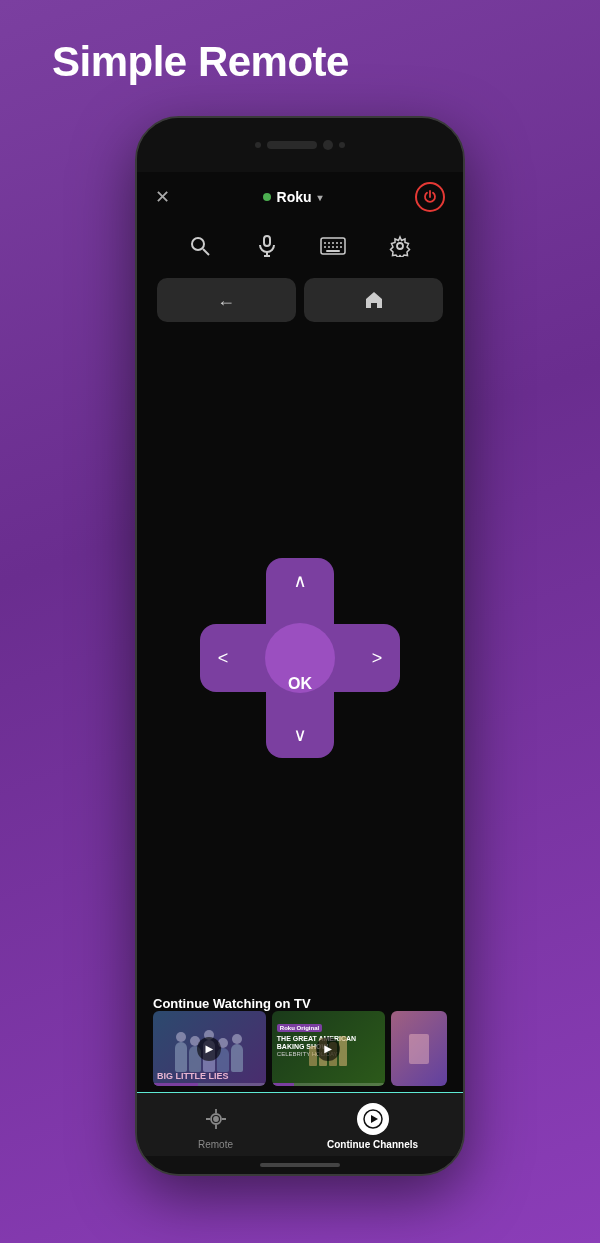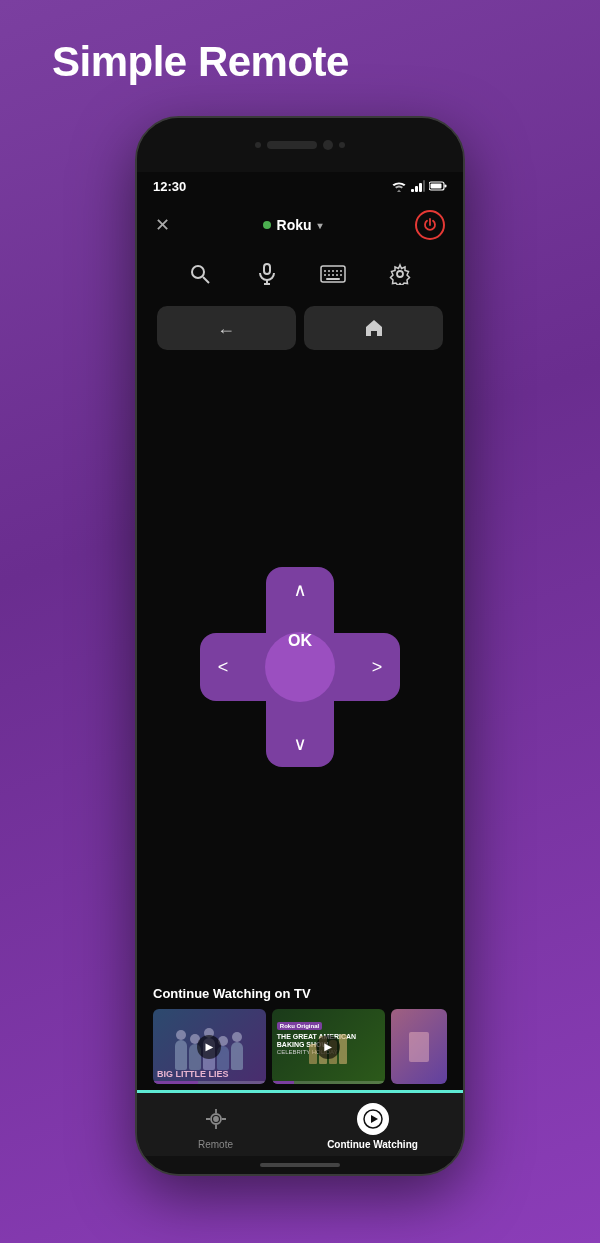--- a/index.html
+++ b/index.html
@@ -221,21 +221,21 @@
     .dpad-center {
       position: absolute;
       top: 50%;
       left: 50%;
       transform: translate(-50%, -50%);
       width: 70px;
       height: 70px;
       border-radius: 50%;
       background: #9b4fc0;
       display: flex;
-      align-items: flex-start;
+      align-items: flex-end;
       justify-content: center;
       color: #fff;
       font-size: 16px;
       font-weight: 700;
       z-index: 10;
     }
     .dpad-arrow {
       position: absolute;
       color: #fff;
       font-size: 20px;
@@ -275,21 +275,20 @@
     }
     
     .cw-section {
       padding: 10px 16px 6px 16px;
       background: #0a0a0a;
     }
     .cw-title {
       color: #fff;
       font-size: 13px;
       font-weight: 700;
-      margin-bottom: 8px;
     }
     .cw-thumbnails {
       display: flex;
       gap: 6px;
       overflow: hidden;
     }
     .thumbnail {
       flex: 1;
       height: 75px;
       border-radius: 6px;
@@ -387,21 +386,21 @@
       border-radius: 50%;
       background: #a0a0c0;
     }
     
     .bottom-nav {
       display: flex;
       align-items: center;
       justify-content: space-around;
       background: #1a1a1a;
       padding: 10px 12px 6px 0;
-      border-top: 3px solid #5eead4;
+      border-top: 1px solid #5eead4;
       flex-shrink: 0;
     }
     .nav-item {
       display: flex;
       flex-direction: column;
       align-items: center;
       gap: 4px;
       flex: 1;
     }
     .nav-item-icon {
@@ -453,44 +452,20 @@
 
   <div class="phone-top-bezel">
     <div class="camera-dots">
       <div class="dot-small"></div>
       <div class="dot-speaker"></div>
       <div class="dot-camera"></div>
       <div class="dot-small"></div>
     </div>
   </div>
 
-  <div class="status-bar">
-    <span class="status-time">12:30</span>
-    <div class="status-icons">
-
-      <svg width="16" height="12" viewBox="0 0 16 12" fill="white">
-        <path d="M8 9.5 L10 12 L8 12 L6 12 Z" opacity="0.5"></path>
-        <path d="M4 7 Q8 4 12 7 L10.5 8.5 Q8 6.5 5.5 8.5 Z" opacity="0.7"></path>
-        <path d="M1.5 4.5 Q8 0.5 14.5 4.5 L13 6 Q8 2.5 3 6 Z"></path>
-      </svg>
-
-      <svg width="14" height="12" viewBox="0 0 14 12" fill="white">
-        <rect x="0" y="9" width="3" height="3" rx="1"></rect>
-        <rect x="4" y="6" width="3" height="6" rx="1"></rect>
-        <rect x="8" y="3" width="3" height="9" rx="1"></rect>
-        <rect x="12" y="0" width="2" height="12" rx="1" opacity="0.3"></rect>
-      </svg>
-
-      <svg width="18" height="10" viewBox="0 0 18 10" fill="white">
-        <rect x="0" y="1" width="15" height="8" rx="2" stroke="white" stroke-width="1.2" fill="none"></rect>
-        <rect x="15.5" y="3.5" width="2" height="3" rx="1" fill="white"></rect>
-        <rect x="1.5" y="2.5" width="11" height="5" rx="1" fill="white"></rect>
-      </svg>
-    </div>
-  </div>
 
   <div class="app-content">
 
     <div class="header-row">
       <span class="close-btn">✕</span>
       <div class="device-indicator">
         <span class="green-dot"></span>
         <span>Roku</span>
         <span class="chevron-down">▾</span>
       </div>
@@ -645,21 +620,21 @@
     </div>
 
 
     <div class="nav-item">
       <div class="nav-item-icon active">
         <svg width="20" height="20" viewBox="0 0 20 20" fill="none">
           <circle cx="10" cy="10" r="9" stroke="#111" stroke-width="1.5"></circle>
           <polygon points="8,6 8,14 15,10" fill="#111"></polygon>
         </svg>
       </div>
-      <span class="nav-item-label active">Continue Watching</span>
+      <span class="nav-item-label active">Continue Channels</span>
     </div>
 
   </div>
 
   <div class="home-indicator">
     <div class="home-bar"></div>
   </div>
 
 </div>
 

